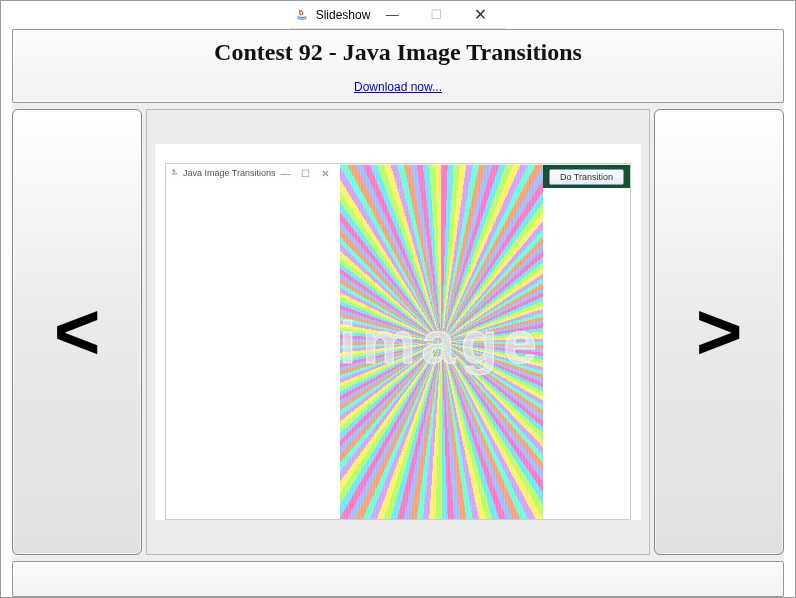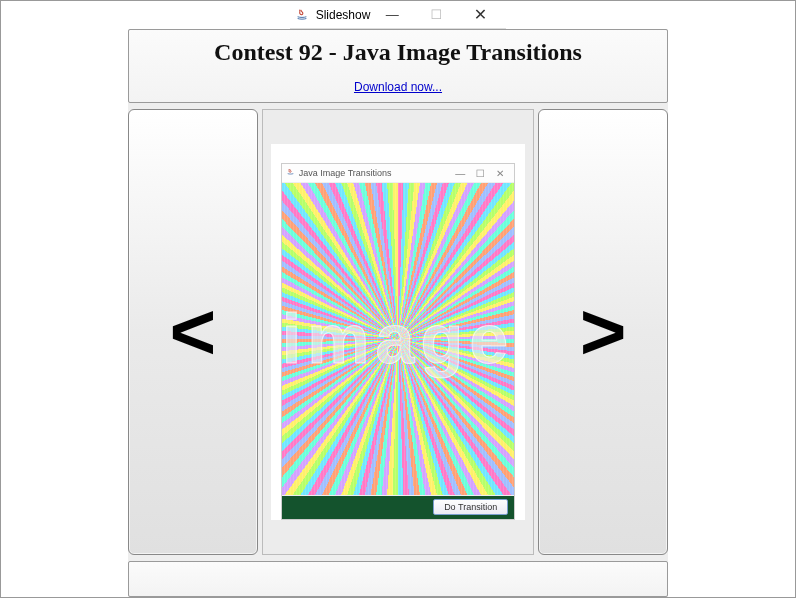--- a/index.html
+++ b/index.html
@@ -125,21 +125,21 @@
     display: flex;
     align-items: center;
     justify-content: center;
     padding: 10px;
   }
   .inner-window {
     width: 100%;
     height: 100%;
     border: 1px solid #ccc;
     display: flex;
-    flex-direction: column;
+    flex-direction: row;
     background: #fff;
     margin-top: 19px;
   }
   .inner-titlebar {
     height: 18px;
     display: flex;
     align-items: center;
     font-size: 9px;
     color: #555;
     padding: 0 4px;
@@ -172,21 +172,21 @@
     position: absolute;
     inset: 0;
     background: repeating-linear-gradient(90deg,
       rgba(255,255,255,0) 0px, rgba(255,255,255,0) 2px,
       rgba(255,255,255,0.1) 2px, rgba(255,255,255,0.1) 3px);
   }
   .psych-text {
     position: relative;
     z-index: 2;
     font-family: Arial, sans-serif;
-    font-size: 70px;
+    font-size: 60px;
     font-weight: 900;
     text-align: center;
     line-height: 0.95;
     letter-spacing: 6px;
     color: rgba(255,255,255,0.55);
     text-shadow: 0 0 2px rgba(0,0,0,0.1);
     -webkit-text-stroke: 1px rgba(255,255,255,0.7);
   }
   .inner-footer {
     height: 24px;

